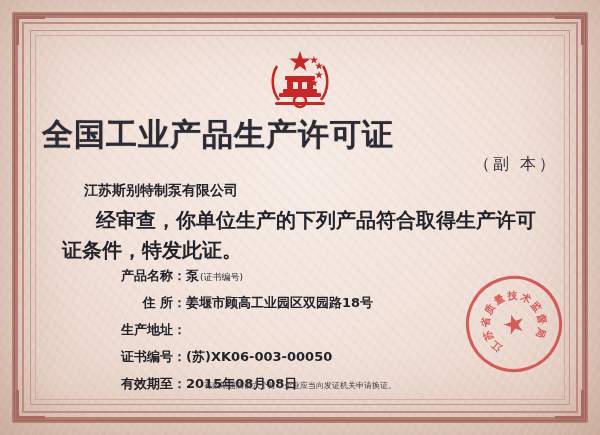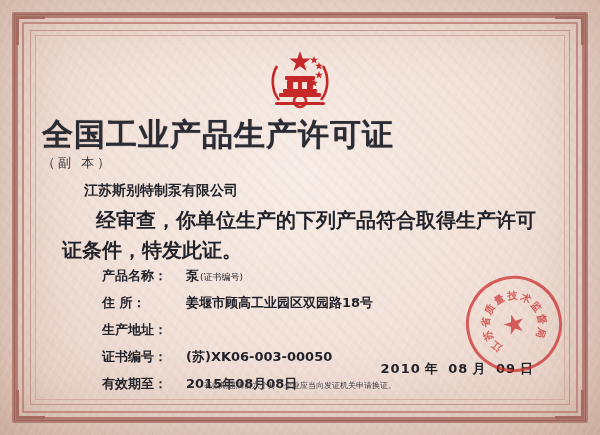--- a/index.html
+++ b/index.html
@@ -106,22 +106,22 @@
     font-weight: bold;
     letter-spacing: 1px;
     color: #2b2b33;
     text-shadow: 0 0 1px rgba(40,40,50,0.5);
   }
   .subtitle {
     position: absolute;
     top: 112px;
     left: 0;
     right: 0;
-    text-align: left;
-    font-size: 13px;
+    text-align: right;
+    font-size: 16px;
     color: #33333b;
     letter-spacing: 3px;
   }
 
   .company {
     position: absolute;
     top: 140px;
     left: 42px;
     font-size: 14px;
     font-weight: bold;
@@ -151,20 +151,21 @@
     align-items: baseline;
     margin-bottom: 9px;
     font-size: 13px;
     color: #22222a;
     font-weight: bold;
   }
   .field-label {
     width: 84px;
     flex: none;
     letter-spacing: 0px;
+    text-align: right;
   }
   .field-value {
     font-weight: bold;
   }
   .field-note {
     font-size: 9px;
     font-weight: normal;
     margin-left: 1px;
   }
 
@@ -299,25 +300,20 @@
       <div class="field-row">
         <span class="field-label">证书编号：</span>
         <span class="field-value">(苏)XK06-003-00050</span>
       </div>
       <div class="field-row">
         <span class="field-label">有效期至：</span>
         <span class="field-value">2015年08月08日</span>
       </div>
     </div>
 
-    <div class="dateline">
-      <span class="num">2010</span><span>年</span>
-      <span class="num">08</span><span>月</span>
-      <span class="num">09</span><span>日</span>
-    </div>
 
     <div class="footnote">有效期届满前六个月，企业应当向发证机关申请换证。</div>
   </div>
 
   <div class="seal">
     <div class="ring"></div>
     <div class="arc-text" id="seal-arc">
         <span style="transform: rotate(-125deg) translate(-50%, -35px);">江</span>
         <span style="transform: rotate(-97.2222deg) translate(-50%, -35px);">苏</span>
         <span style="transform: rotate(-69.4444deg) translate(-50%, -35px);">省</span>

